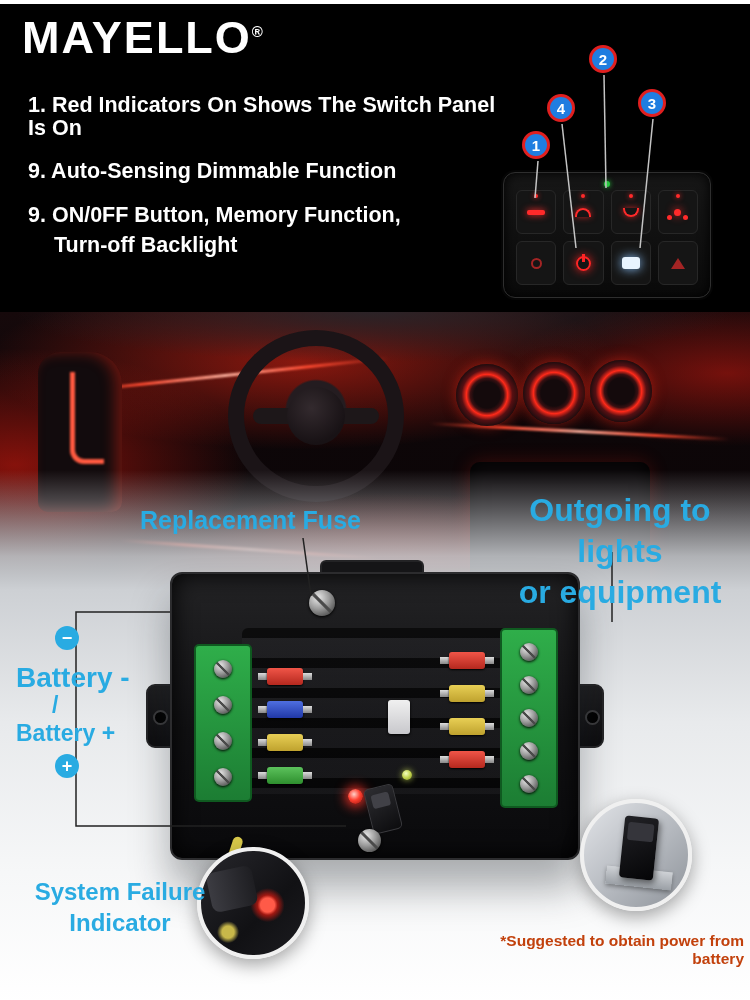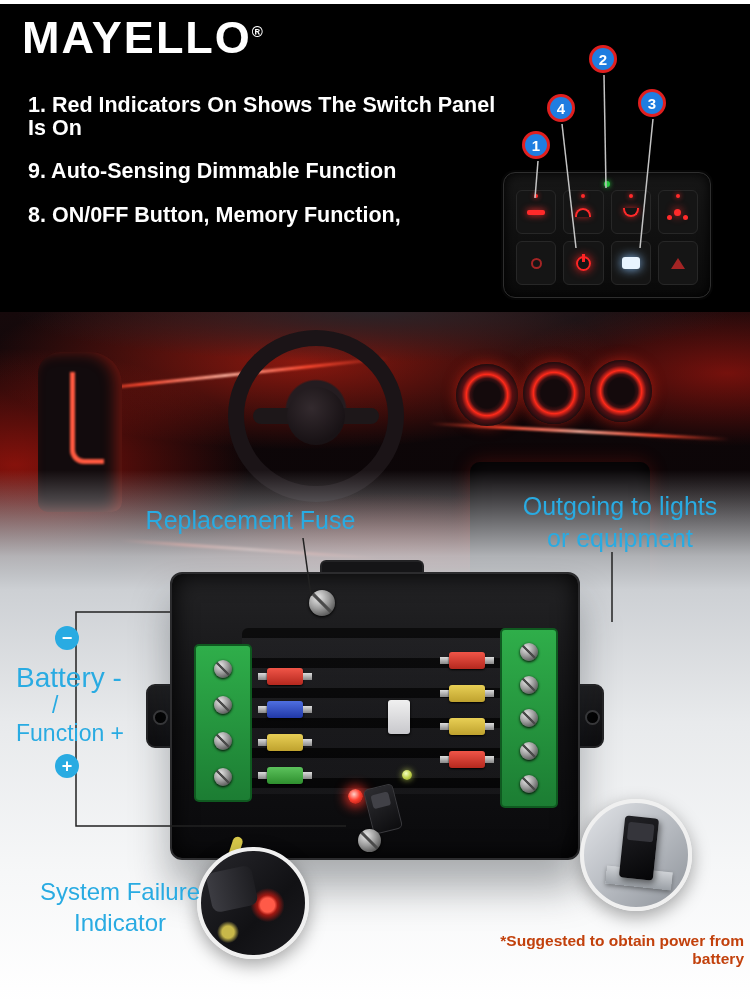--- a/index.html
+++ b/index.html
@@ -132,23 +132,23 @@
     box-shadow:0 0 11px 3px rgba(255,50,40,.85); }
   .led-yg { position:absolute; left:232px; bottom:80px; width:10px; height:10px; border-radius:50%;
     background:radial-gradient(circle at 40% 35%, #f4ffc0, #c2d34e 50%, #7a8a20); box-shadow:0 0 6px rgba(210,230,90,.8); }
   .switch-sm { position:absolute; left:198px; bottom:28px; width:30px; height:46px; transform:rotate(-14deg);
     background:linear-gradient(160deg,#2d2d31,#0c0c0e); border:1px solid #3a3a3e; border-radius:5px; }
   .switch-sm::after { content:""; position:absolute; left:5px; top:6px; width:18px; height:14px; background:#414147; border-radius:3px; }
   .wire { position:absolute; left:58px; bottom:-16px; width:10px; height:40px; background:#d8c84a;
     border-radius:6px; transform:rotate(18deg); box-shadow:0 1px 2px rgba(0,0,0,.4); }
 
   
-  .lbl { position:absolute; color:#29ABE2; font-weight:400; z-index:7; }
+  .lbl { position:absolute; color:#29ABE2; font-weight:700; z-index:7; }
   .lbl.replacement { left:138px; top:502px; width:225px; font-size:25px; text-align:center; }
-  .lbl.outgoing    { left:500px; top:486px; width:240px; font-size:25px; text-align:center; white-space:pre-line; line-height:1.28; }
+  .lbl.outgoing    { left:500px; top:486px; width:240px; font-size:32px; text-align:center; white-space:pre-line; line-height:1.28; }
   .lbl.batminus { left:16px; top:658px; font-size:28px; }
   .lbl.slash    { left:52px; top:688px; font-size:23px; }
   .lbl.batplus  { left:16px; top:716px; font-size:23px; }
   .lbl.sysfail  { left:20px; top:872px; width:200px; font-size:24px; text-align:center; white-space:pre-line; line-height:1.3; }
   .lbl.batacc   { left:538px; top:925px; width:204px; font-size:23px; text-align:center; letter-spacing:.5px; }
   .note { position:absolute; left:448px; top:928px; width:296px; color:#c2410c; font-weight:700; font-size:15.5px;
     text-align:right; z-index:7; }
   .sign { position:absolute; width:24px; height:24px; border-radius:50%; background:#29ABE2; color:#fff; font-weight:700;
     font-size:18px; line-height:1; display:flex; align-items:center; justify-content:center; z-index:7; }
   .sign.minus { left:55px; top:622px; }
@@ -174,21 +174,22 @@
 <body>
 
 <div class="page">
 
   <div class="top">
     <div class="logo"><span>MAYELLO</span><span class="reg">®</span></div>
 
     <div class="features">
       <div class="feature">1. Red Indicators On Shows The Switch Panel Is On</div>
       <div class="feature">9. Auto-Sensing Dimmable Function</div>
-      <div class="feature">8. ON/0FF Button, Memory Function,</div>
+      <div class="feature">9. ON/0FF Button, Memory Function,</div>
+      <div class="feature indent">Turn-off Backlight</div>
     </div>
 
     <div class="switch-panel">
       <span class="sensor-dot"></span>
       <div class="btn-grid">
         <div class="pbtn lit">
             <span class="ic-bar"></span>
           </div>
         <div class="pbtn lit">
             <span class="ic-front"></span>
@@ -317,21 +318,21 @@
     <div class="screw screw-bot"></div>
     <div class="wire"></div>
   </div>
 
   <div class="lbl replacement">Replacement Fuse</div>
   <div class="lbl outgoing">Outgoing to lights
 or equipment</div>
   <div class="sign minus">−</div>
   <div class="lbl batminus">Battery -</div>
   <div class="lbl slash">/</div>
-  <div class="lbl batplus">Function +</div>
+  <div class="lbl batplus">Battery +</div>
   <div class="sign plus">+</div>
   <div class="lbl sysfail">System Failure
 Indicator</div>
   <div class="note">*Suggested to obtain power from battery</div>
 
   <div class="mag left"></div>
   <div class="mag right">
     <div class="mag-plate"></div>
     <div class="mag-switch"></div>
   </div>

